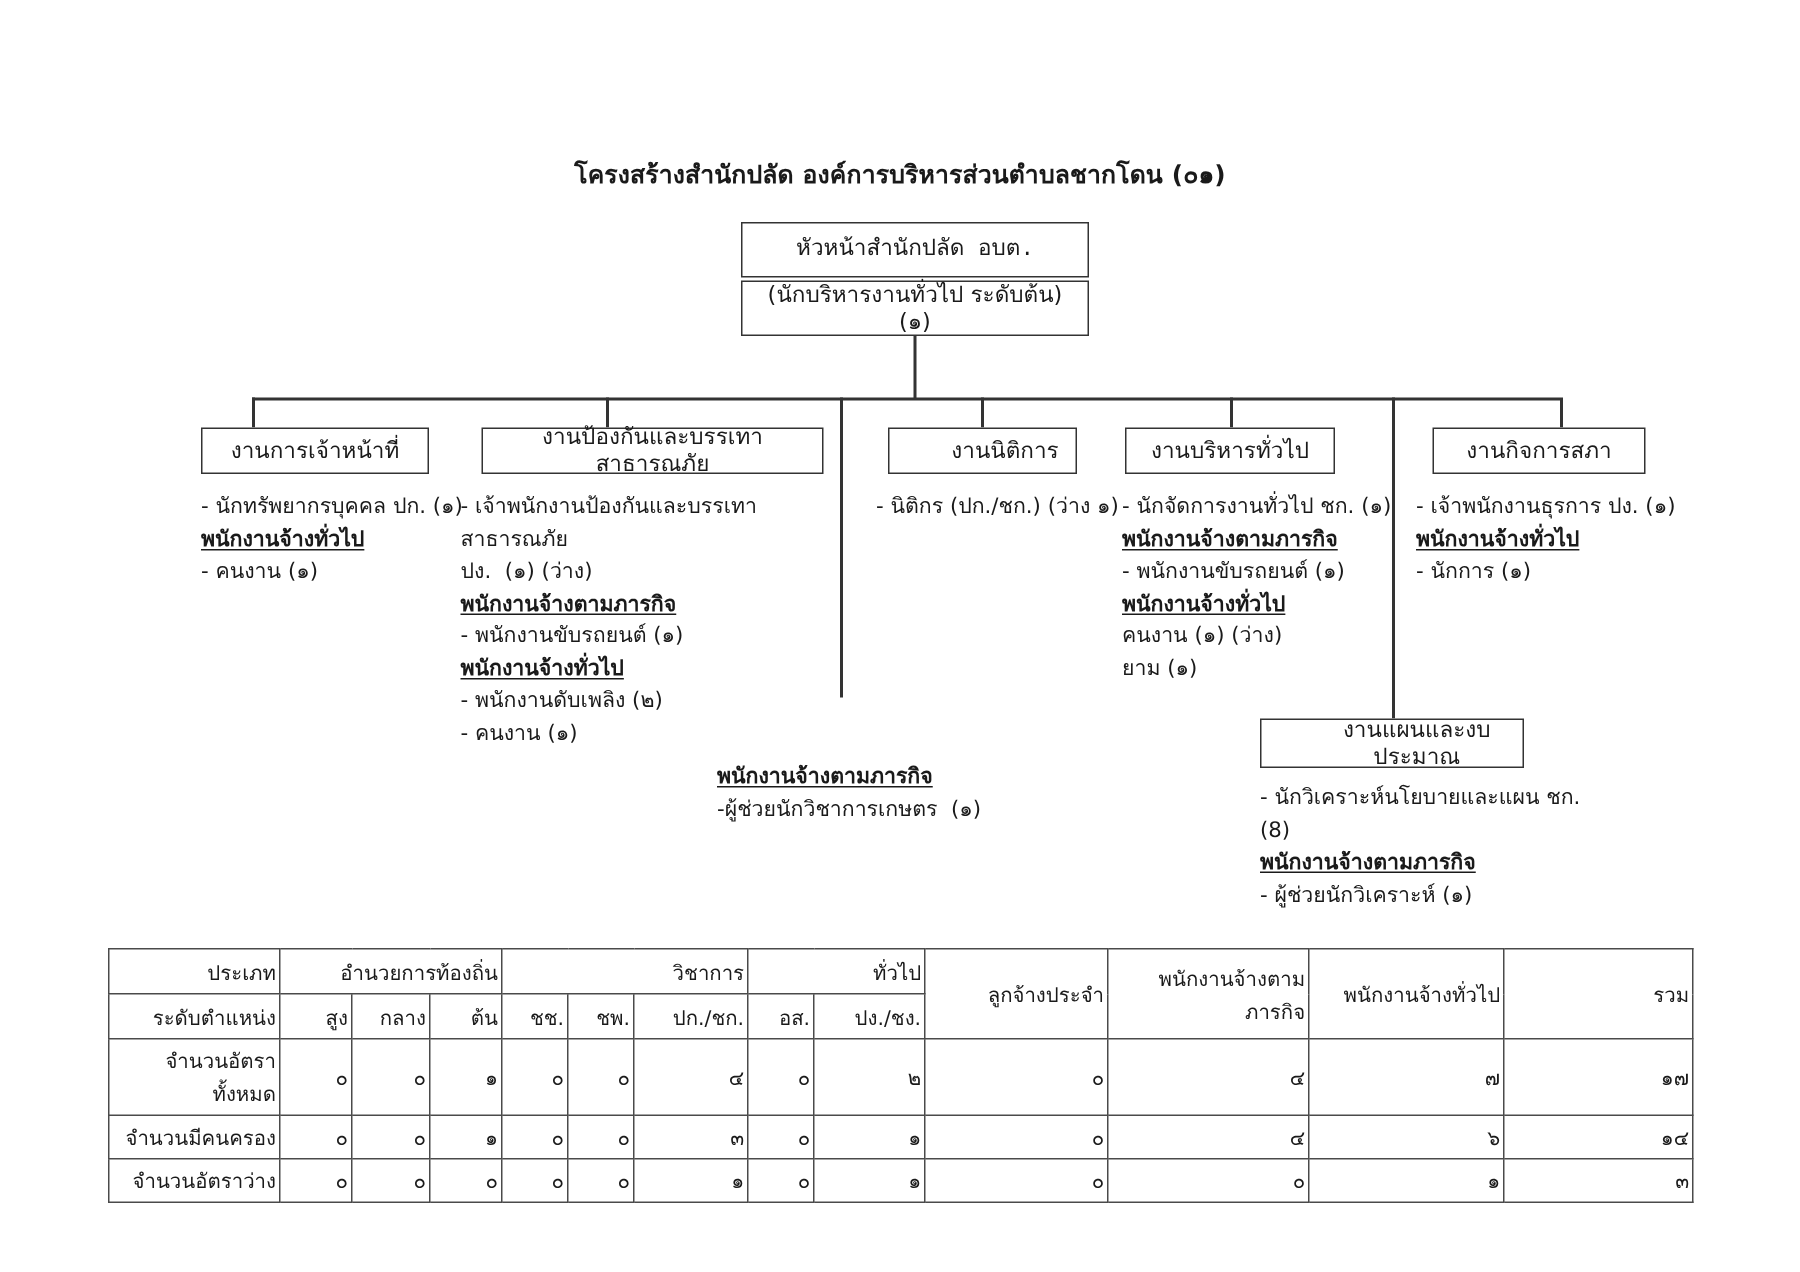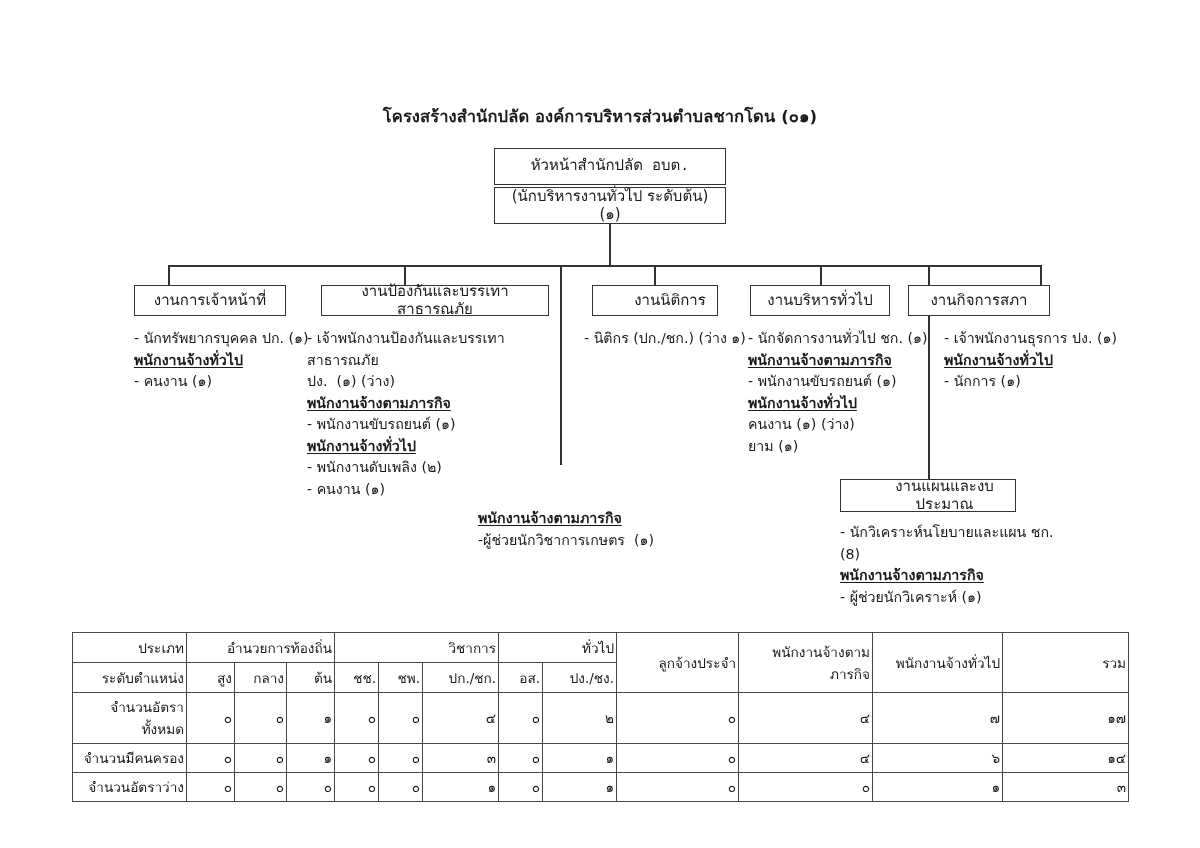--- a/index.html
+++ b/index.html
@@ -156,21 +156,21 @@
   </div>
   <div class="detail-list" style="left:748px; top:328px; width:180px;">
     <div class="row">- นักจัดการงานทั่วไป ชก. (๑)</div>
     <div class="row hdr">พนักงานจ้างตามภารกิจ</div>
     <div class="row">- พนักงานขับรถยนต์ (๑)</div>
     <div class="row hdr">พนักงานจ้างทั่วไป</div>
     <div class="row">คนงาน (๑) (ว่าง)</div>
     <div class="row">ยาม (๑)</div>
   </div>
 
-  <div class="node-box" style="left:908px; top:285px; width:142px; height:31px;">
+  <div class="node-box" style="left:955px; top:285px; width:142px; height:31px;">
     <span>งานกิจการสภา</span>
   </div>
   <div class="detail-list" style="left:944px; top:328px; width:190px;">
     <div class="row">- เจ้าพนักงานธุรการ ปง. (๑)</div>
     <div class="row hdr">พนักงานจ้างทั่วไป</div>
     <div class="row">- นักการ (๑)</div>
   </div>
 
   <div class="detail-list" style="left:478px; top:508px; width:200px;">
     <div class="row hdr">พนักงานจ้างตามภารกิจ</div>

